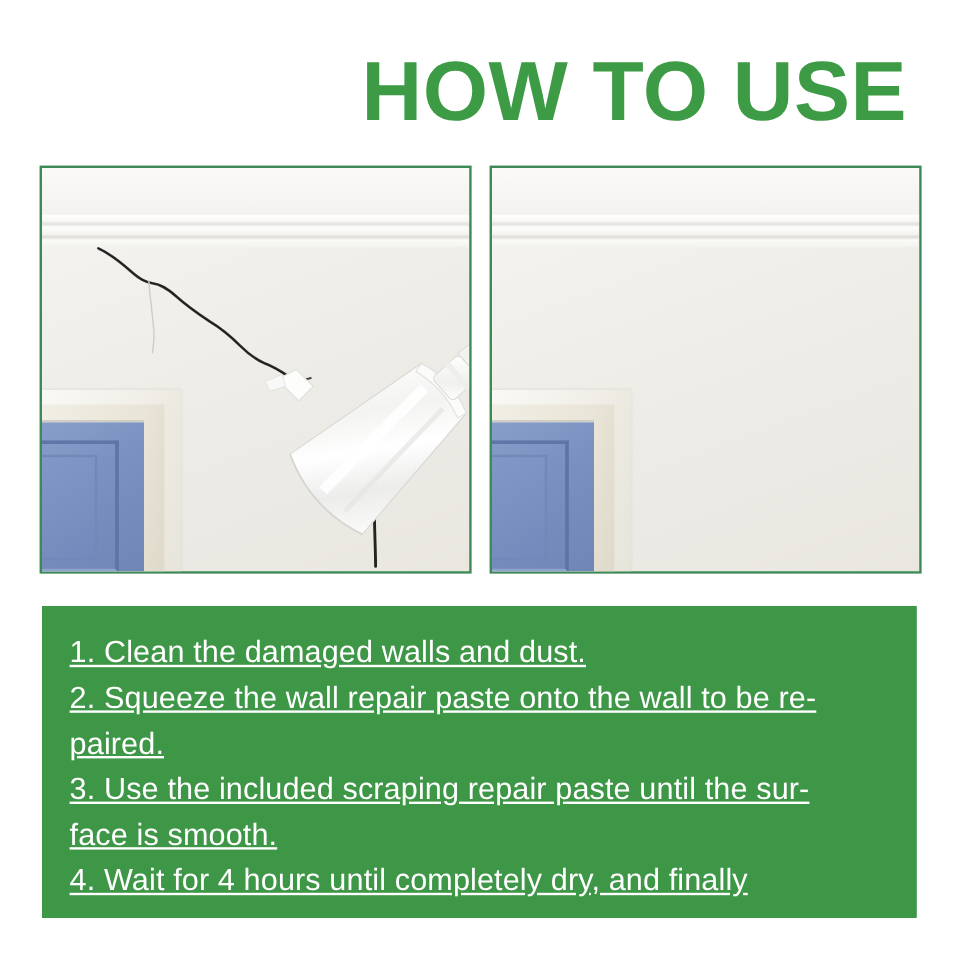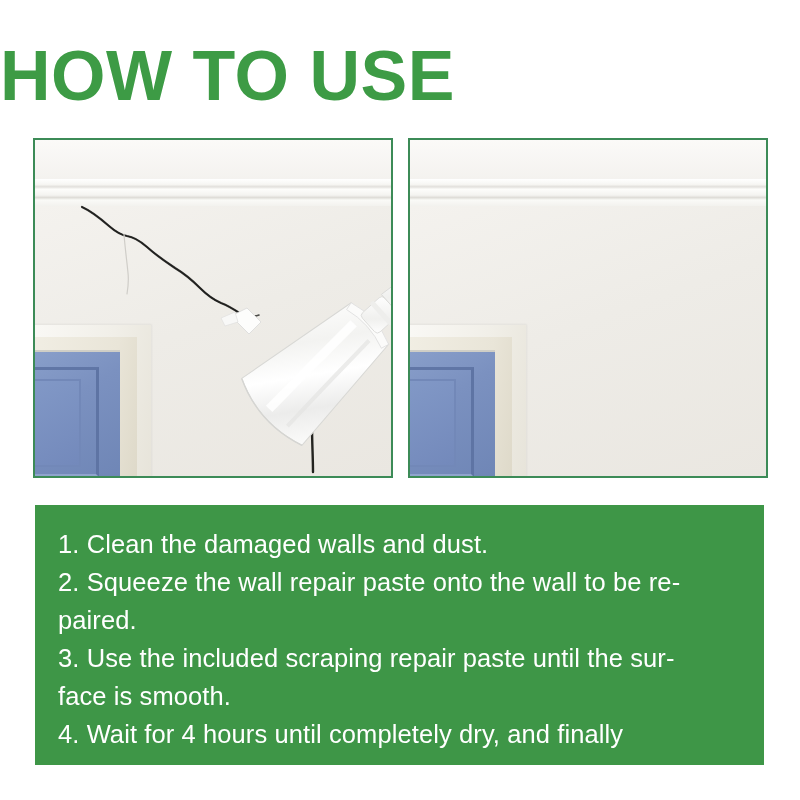--- a/index.html
+++ b/index.html
@@ -8,21 +8,21 @@
     background:#ffffff;
     font-family:"Liberation Sans", sans-serif;
     overflow:hidden;
     position:relative;
   }
   #page{position:absolute;left:0;top:0;width:800px;height:800px;}
 
   
   .title{
     position:absolute;left:0;top:38px;width:756px;
-    text-align:left;
+    text-align:right;
     font-size:70px;
     line-height:76px;
     font-weight:bold;
     letter-spacing:0.5px;
     color:#3d9b45;
     font-family:"Liberation Sans", sans-serif;
   }
 
   
   .panel{
@@ -108,20 +108,21 @@
     box-sizing:border-box;
     padding:20px 22px 0 23px;
   }
   .steps-text{
     color:#ffffff;
     font-size:25.5px;
     line-height:38px;
     font-family:"Liberation Sans", sans-serif;
     white-space:pre-wrap;
     letter-spacing:0.1px;
+    text-decoration:underline;
   }
 </style>
 </head>
 <body>
 
 <div id="page">
 
   <div class="title">HOW TO USE</div>
 
   <div class="panel" id="panel-before">

